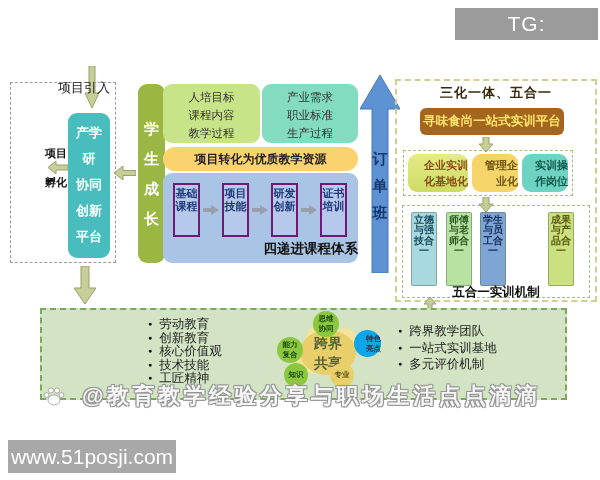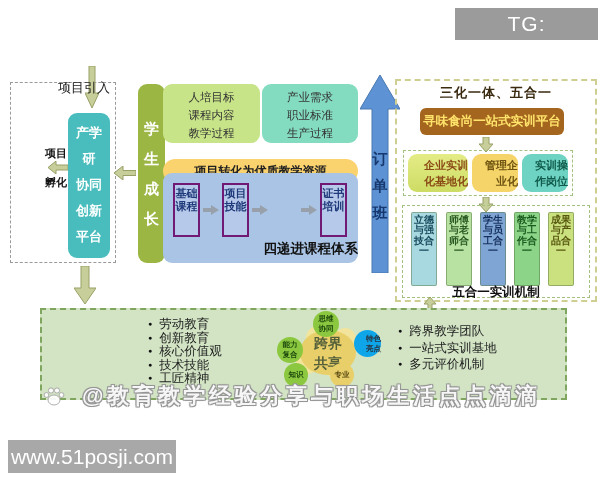--- a/index.html
+++ b/index.html
@@ -29,21 +29,21 @@
   .incu-top { left:45px; top:146px; } .incu-bot { left:45px; top:175px; }
 
   
   .growth-bar { left:138px; top:84px; width:27px; height:179px; background:#9cb644; border-radius:9px;
     color:#fff; font-weight:bold; font-size:15px; padding-top:30px; line-height:30px; }
   .talent-box { left:163px; top:84px; width:97px; height:59px; background:#c8e488; border-radius:9px;
     font-size:11.5px; color:#333; text-align:center; line-height:18px; padding-top:4px; }
   .industry-box { left:262px; top:84px; width:96px; height:59px; background:#84dcc0; border-radius:9px;
     font-size:11.5px; color:#333; text-align:center; line-height:18px; padding-top:4px; }
   .transform-bar { left:163px; top:147px; width:195px; height:24px; background:#fbd36e; border-radius:12px;
-    font-size:12px; font-weight:bold; color:#222; text-align:center; line-height:24px;margin-top:12px; }
+    font-size:12px; font-weight:bold; color:#222; text-align:center; line-height:24px; }
   .course-box { left:163px; top:173px; width:195px; height:90px; background:#a9c4e4; border-radius:9px; }
   .stage { top:183px; width:27px; height:54px; background:#b7c9ea; border:2px solid #701a75;
     font-size:11px; font-weight:bold; color:#1f3a7a; line-height:12.8px; padding-top:2px; z-index:2; }
   .stage1{left:173px;} .stage2{left:222px;} .stage3{left:271px;} .stage4{left:320px;}
   .course-label { left:163px; top:240px; width:195px; text-align:right; font-size:13.5px;
     font-weight:bold; color:#111; }
   .order-text { left:369px; top:145px; width:22px; color:#17386e; font-weight:bold; font-size:15px;
     line-height:27px; z-index:2; }
 
   
@@ -131,20 +131,21 @@
 
   <div class="abs course-box"></div>
   <div class="abs stage stage1 vstack">基础课程</div>
   <svg class="abs" style="left:203px;top:204px;z-index:2" width="16" height="12">
     <polygon points="0,4 8,4 8,1 16,6 8,11 8,8 0,8" fill="#98a1ab"></polygon>
   </svg>
   <div class="abs stage stage2 vstack">项目技能</div>
   <svg class="abs" style="left:252px;top:204px;z-index:2" width="16" height="12">
     <polygon points="0,4 8,4 8,1 16,6 8,11 8,8 0,8" fill="#98a1ab"></polygon>
   </svg>
+  <div class="abs stage stage3 vstack">研发创新</div>
   <svg class="abs" style="left:301px;top:204px;z-index:2" width="16" height="12">
     <polygon points="0,4 8,4 8,1 16,6 8,11 8,8 0,8" fill="#98a1ab"></polygon>
   </svg>
   <div class="abs stage stage4 vstack">证书培训</div>
   <div class="abs course-label">四递进课程体系</div>
 
   <svg class="abs" style="left:360px;top:75px" width="40" height="198">
     <polygon points="12,198 28,198 28,34 40,34 20,0 0,34 12,34" fill="#5d92d4" stroke="#4878b0"></polygon>
   </svg>
   <div class="abs order-text vstack">订单班</div>
@@ -164,21 +165,20 @@
   <div class="abs trio trioC pre">实训操
 作岗位</div>
   <svg class="abs" style="left:479px;top:197px" width="14" height="15">
     <polygon points="4,0 10,0 10,7 14,7 7,15 0,7 4,7" fill="#c8ce9a" stroke="#99a066"></polygon>
   </svg>
 
   <div class="abs five-group"></div>
   <div class="abs fivebox f1 vstack">立德与强技合一</div>
   <div class="abs fivebox f2 vstack">师傅与老师合一</div>
   <div class="abs fivebox f3 vstack">学生与员工合一</div>
-  <div class="abs fivebox f4 vstack">教学与工作合一</div>
   <div class="abs fivebox f5 vstack">成果与产品合一</div>
   <div class="abs five-label">五合一实训机制</div>
 
   <svg class="abs" style="left:424px;top:297px" width="12" height="18">
     <polygon points="4,18 8,18 8,7 12,7 6,0 0,7 4,7" fill="#c8ce9a" stroke="#99a066"></polygon>
   </svg>
 
   <div class="abs bpanel"></div>
 
   <div class="abs bullets-left">

